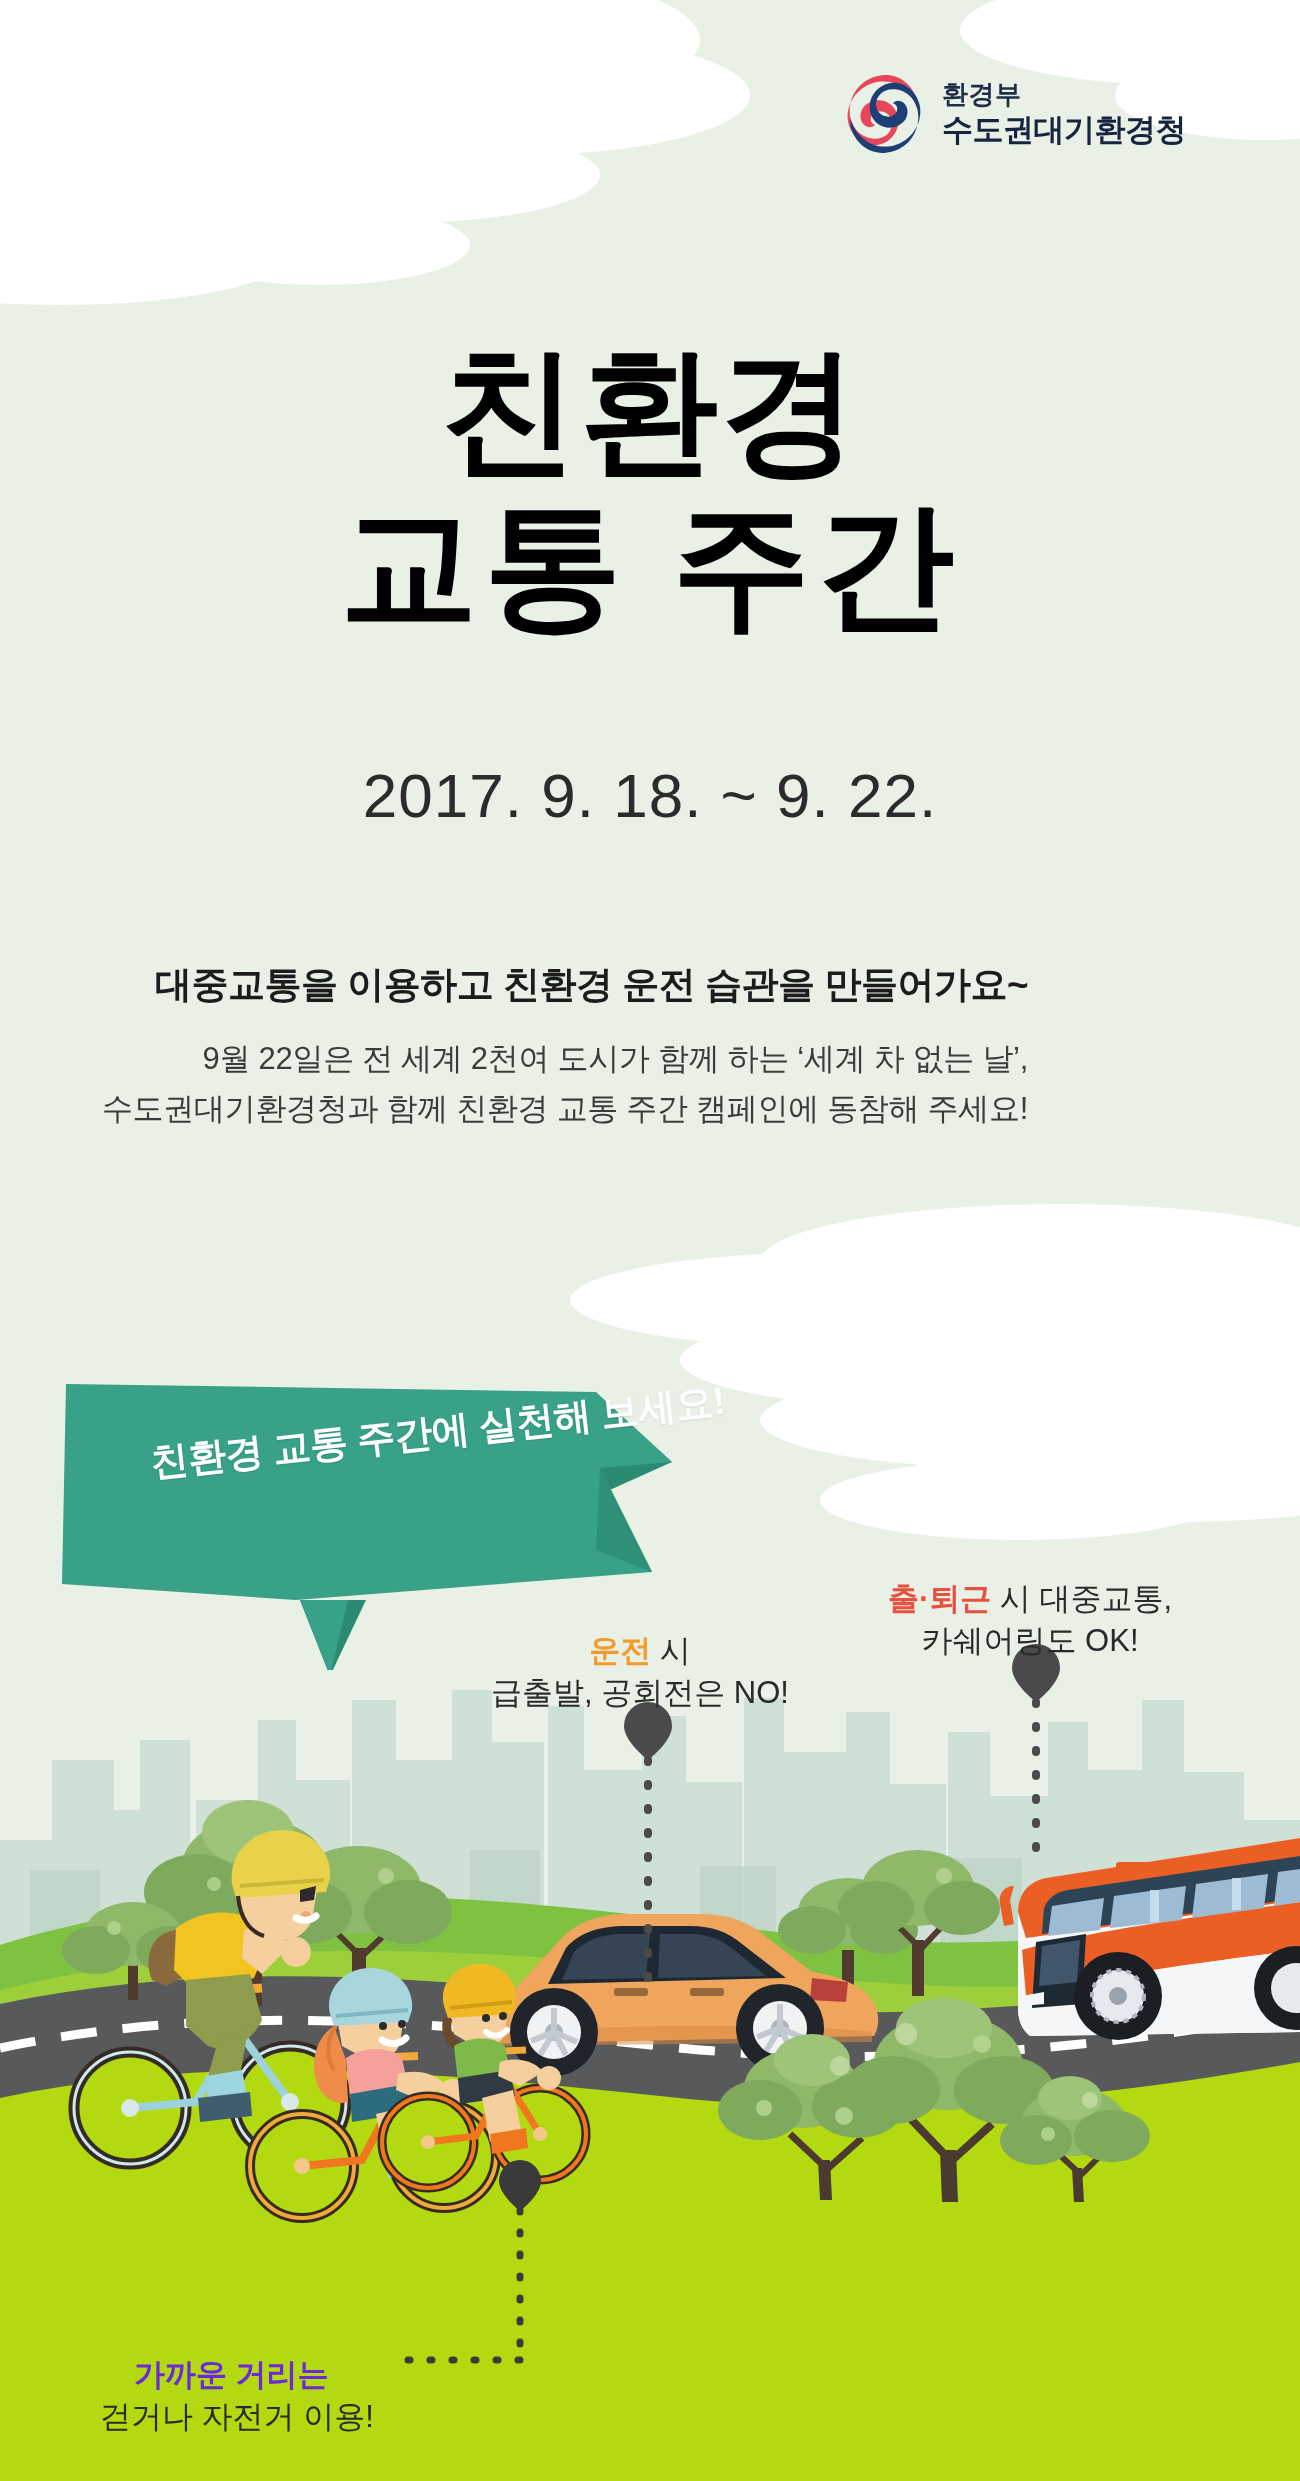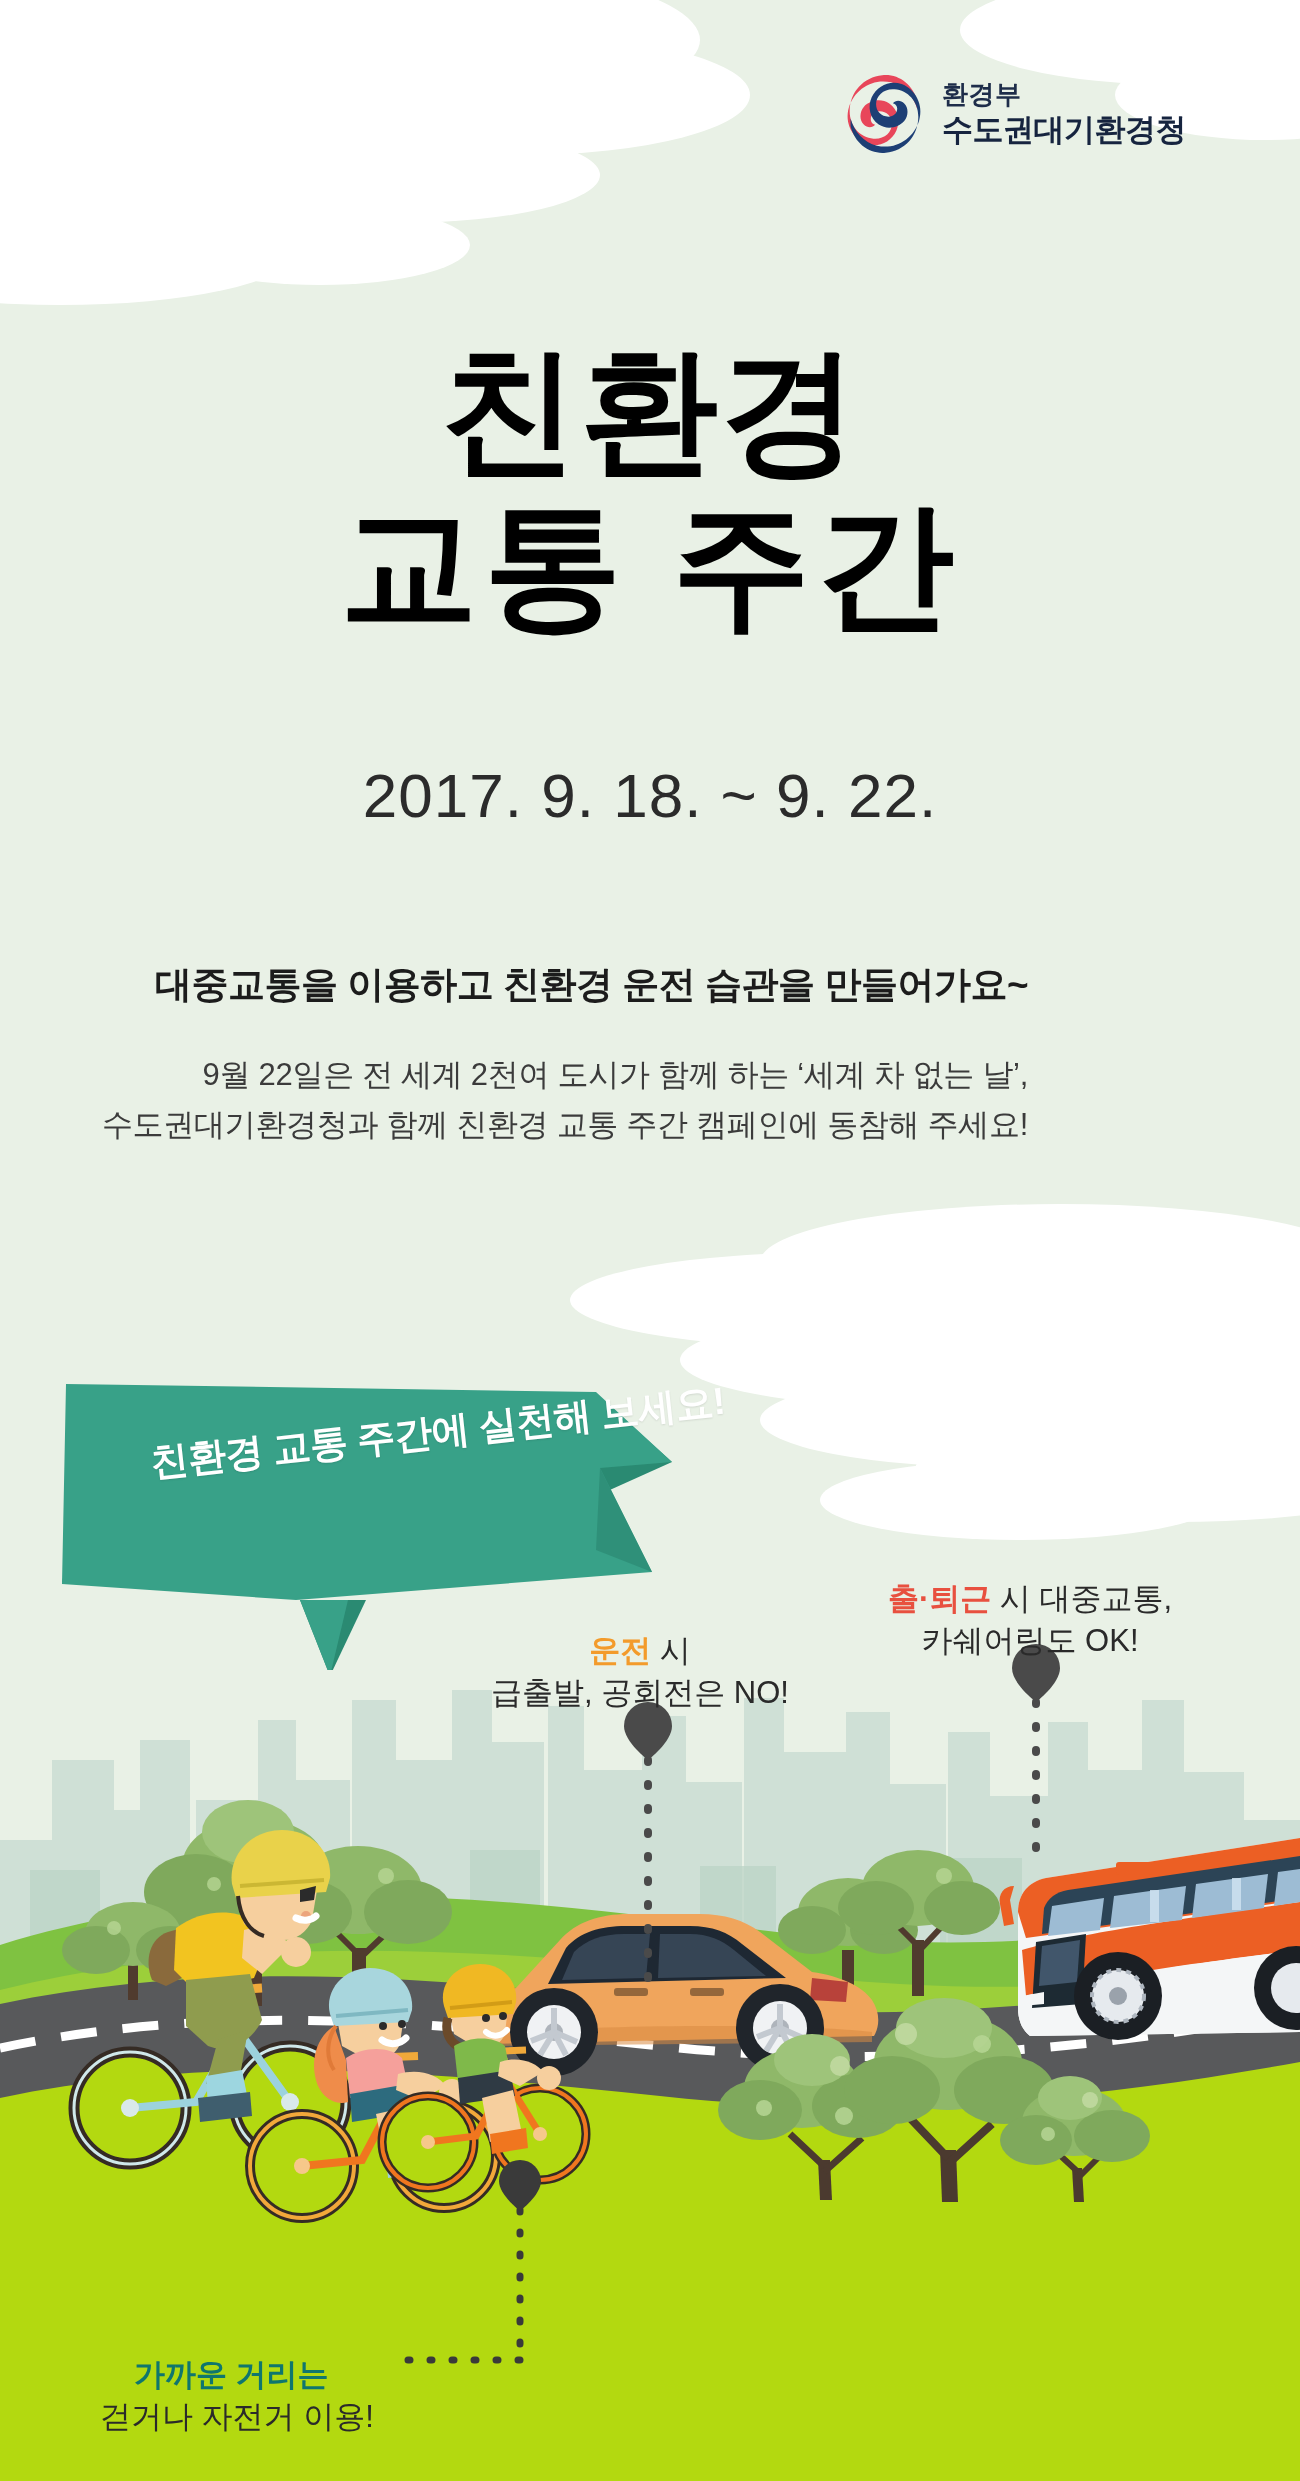--- a/index.html
+++ b/index.html
@@ -54,21 +54,21 @@
     text-align: right; z-index: 30;
   }
   #lead-line {
     font-size: 37px; font-weight: 700; color: #1c1c1c;
     letter-spacing: -0.5px;
   }
   .sub-line {
     font-size: 31px; color: #3b3b3b; letter-spacing: -0.3px;
     line-height: 1.62; 
   }
-  #sub-1 { margin-top: 40px; }
+  #sub-1 { margin-top: 24px; }
 
   
   #ribbon-wrap { position: absolute; left: 0; top: 1350px; z-index: 35; }
   #ribbon-text {
     position: absolute; left: 148px; top: 1438px;
     font-size: 38px; font-weight: 700; color: #ffffff;
     letter-spacing: -0.5px;
     transform: rotate(-6.2deg);
     transform-origin: left top;
     text-shadow: 0 1px 2px rgba(0,0,0,0.10);
@@ -83,21 +83,21 @@
   .callout .rest { color: #2a2a2a; }
   .co-size-a { font-size: 31px; }
 
   #callout-drive { left: 440px; top: 1594px; width: 400px; }
   #callout-drive .em { color: #f39b2b; }
 
   #callout-commute { left: 830px; top: 1542px; width: 400px; }
   #callout-commute .em { color: #e8503f; }
 
   #callout-walk { left: 100px; top: 2318px; width: 360px; text-align: left; }
-  #callout-walk .em { color: #0f766e; }
+  #callout-walk .em { color: #6d28d9; }
   #callout-walk .ln1 { padding-left: 34px; }
 </style>
 </head>
 <body>
 
 <div id="poster">
 
   <svg class="layer" viewBox="0 0 1300 2481">
     <rect x="0" y="0" width="1300" height="2481" fill="#e9f1e6"></rect>
 

